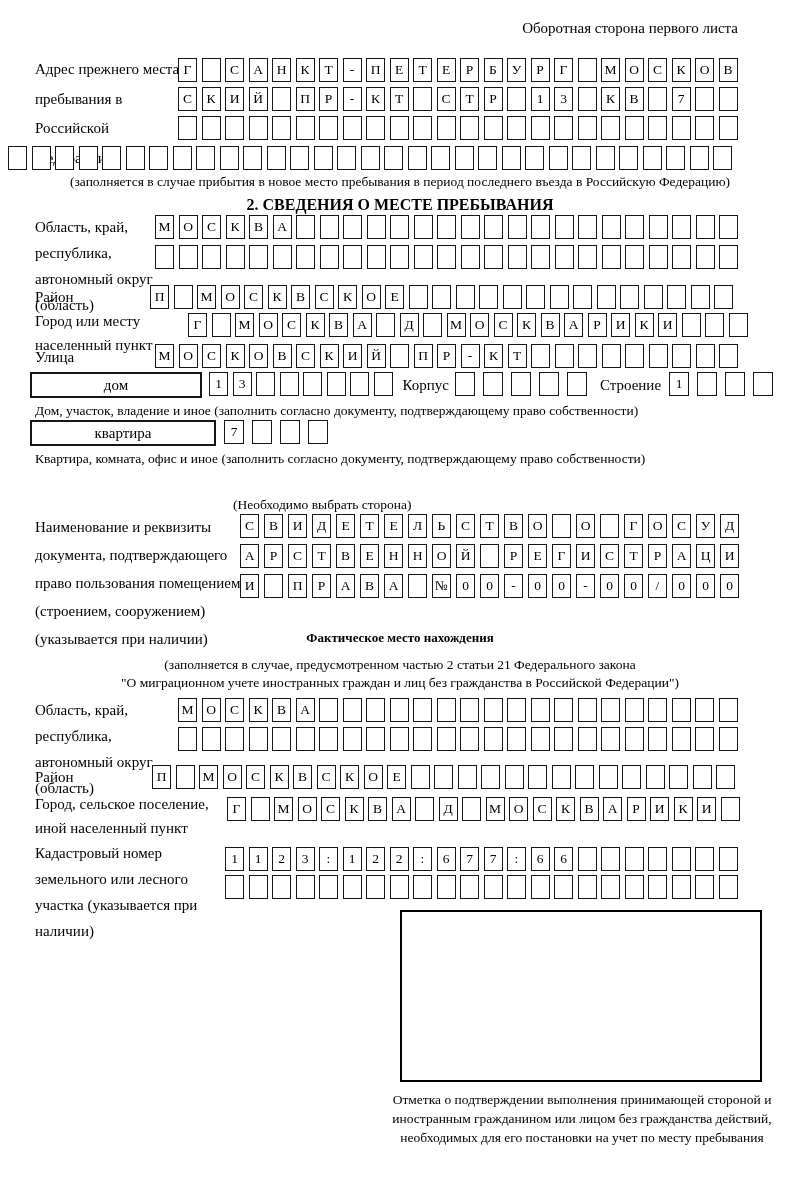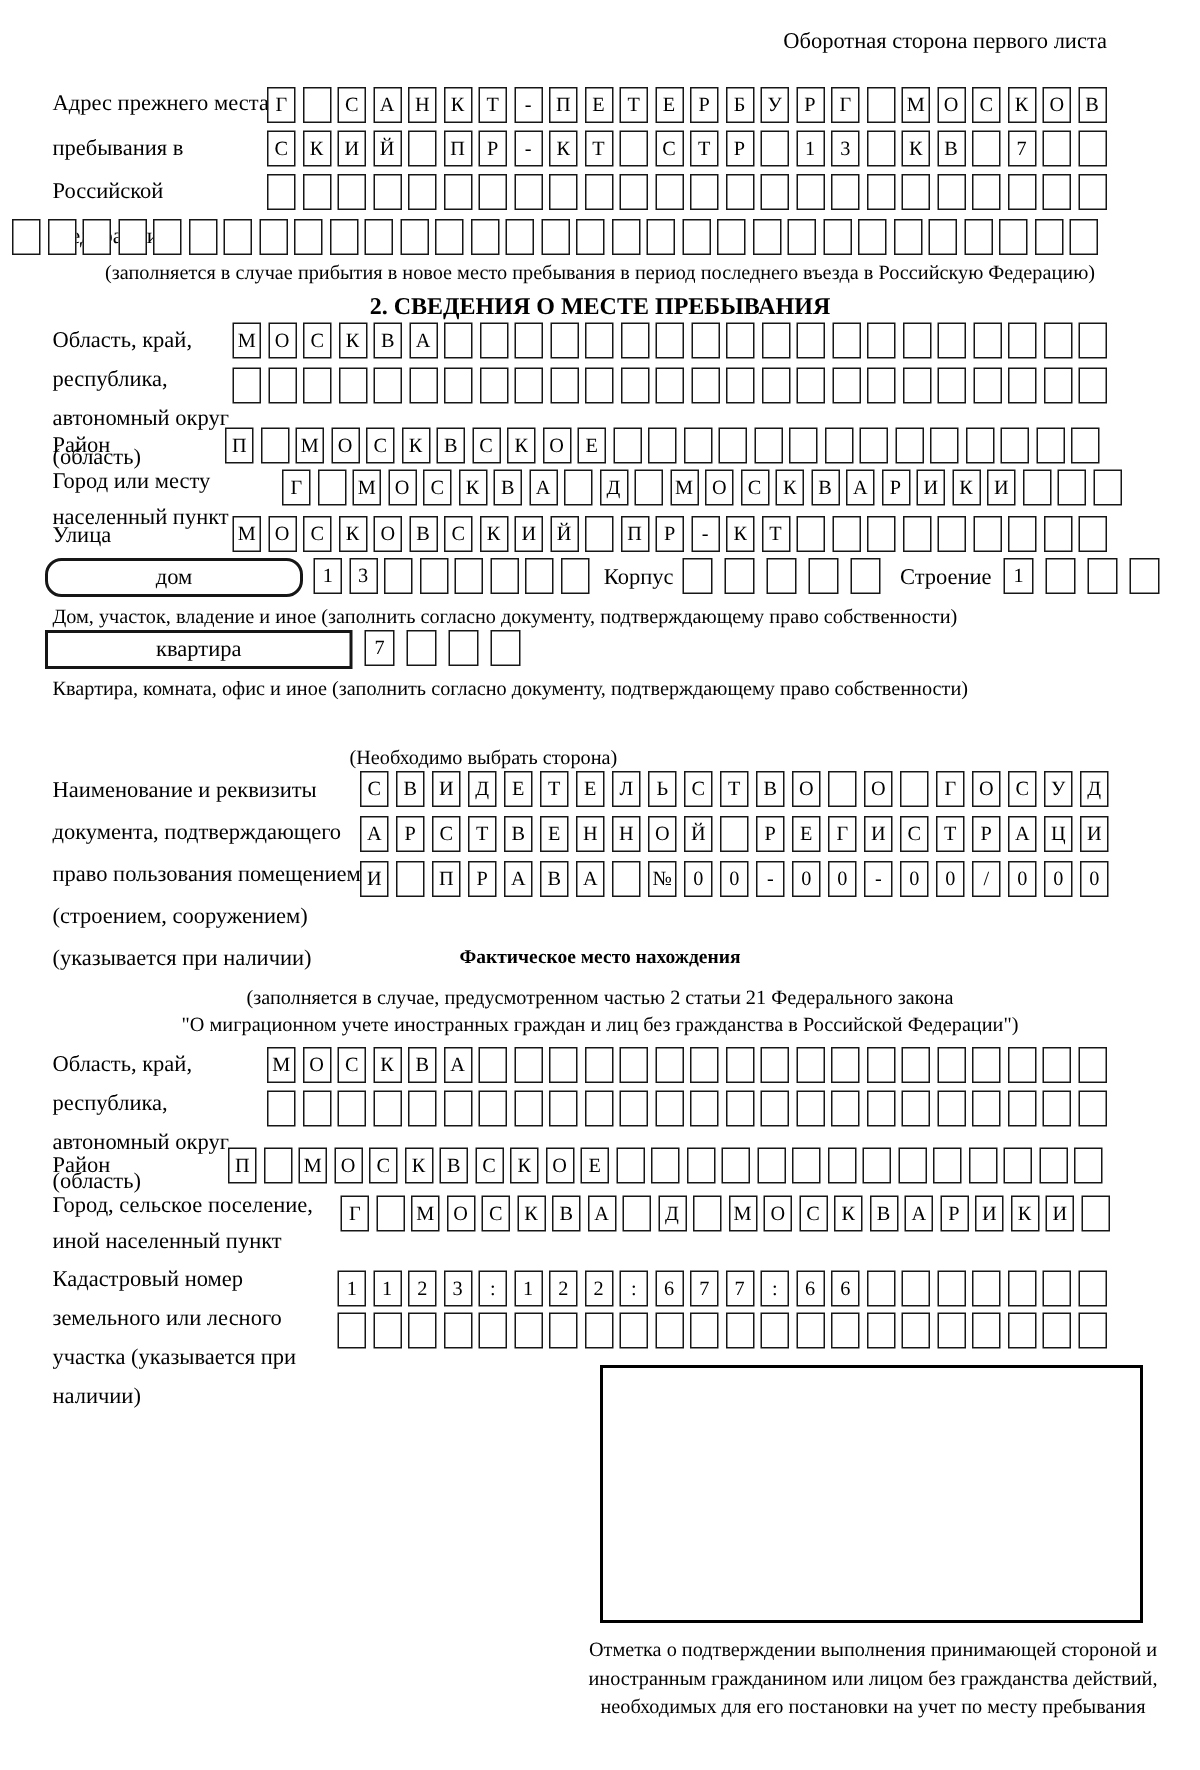--- a/index.html
+++ b/index.html
@@ -302,21 +302,21 @@
       <span class="cell"></span>
       <span class="cell"></span>
       <span class="cell"></span>
       <span class="cell"></span>
       <span class="cell"></span>
       <span class="cell"></span>
       <span class="cell"></span>
     </div>
 
   <div class="abs hrow" style="left:30px;top:372px;">
-    <div class="bigbox" style="width:172px;border-radius:11px;">дом</div>
+    <div class="bigbox" style="width:172px;">дом</div>
     <div class="boxrow" style="margin-left:7px;">
         <span class="cell">1</span>
         <span class="cell">3</span>
         <span class="cell"></span>
         <span class="cell"></span>
         <span class="cell"></span>
         <span class="cell"></span>
         <span class="cell"></span>
         <span class="cell"></span>
       </div>
@@ -332,21 +332,21 @@
     <div class="boxrow sparse" style="margin-left:8px;">
         <span class="cell">1</span>
         <span class="cell"></span>
         <span class="cell"></span>
         <span class="cell"></span>
       </div>
   </div>
   <div class="abs cap" style="left:35px;top:403px;">Дом, участок, владение и иное (заполнить согласно документу, подтверждающему право собственности)</div>
 
   <div class="abs hrow" style="left:30px;top:420px;">
-    <div class="bigbox" style="width:205px;">квартира</div>
+    <div class="bigbox" style="width:186px;">квартира</div>
     <div class="boxrow sparse" style="margin-left:8px;">
         <span class="cell">7</span>
         <span class="cell"></span>
         <span class="cell"></span>
         <span class="cell"></span>
       </div>
   </div>
   <div class="abs cap" style="left:35px;top:451px;">Квартира, комната, офис и иное (заполнить согласно документу, подтверждающему право собственности)</div>
 
   <div class="abs cap" style="left:233px;top:497px;">(Необходимо выбрать сторона)</div>

